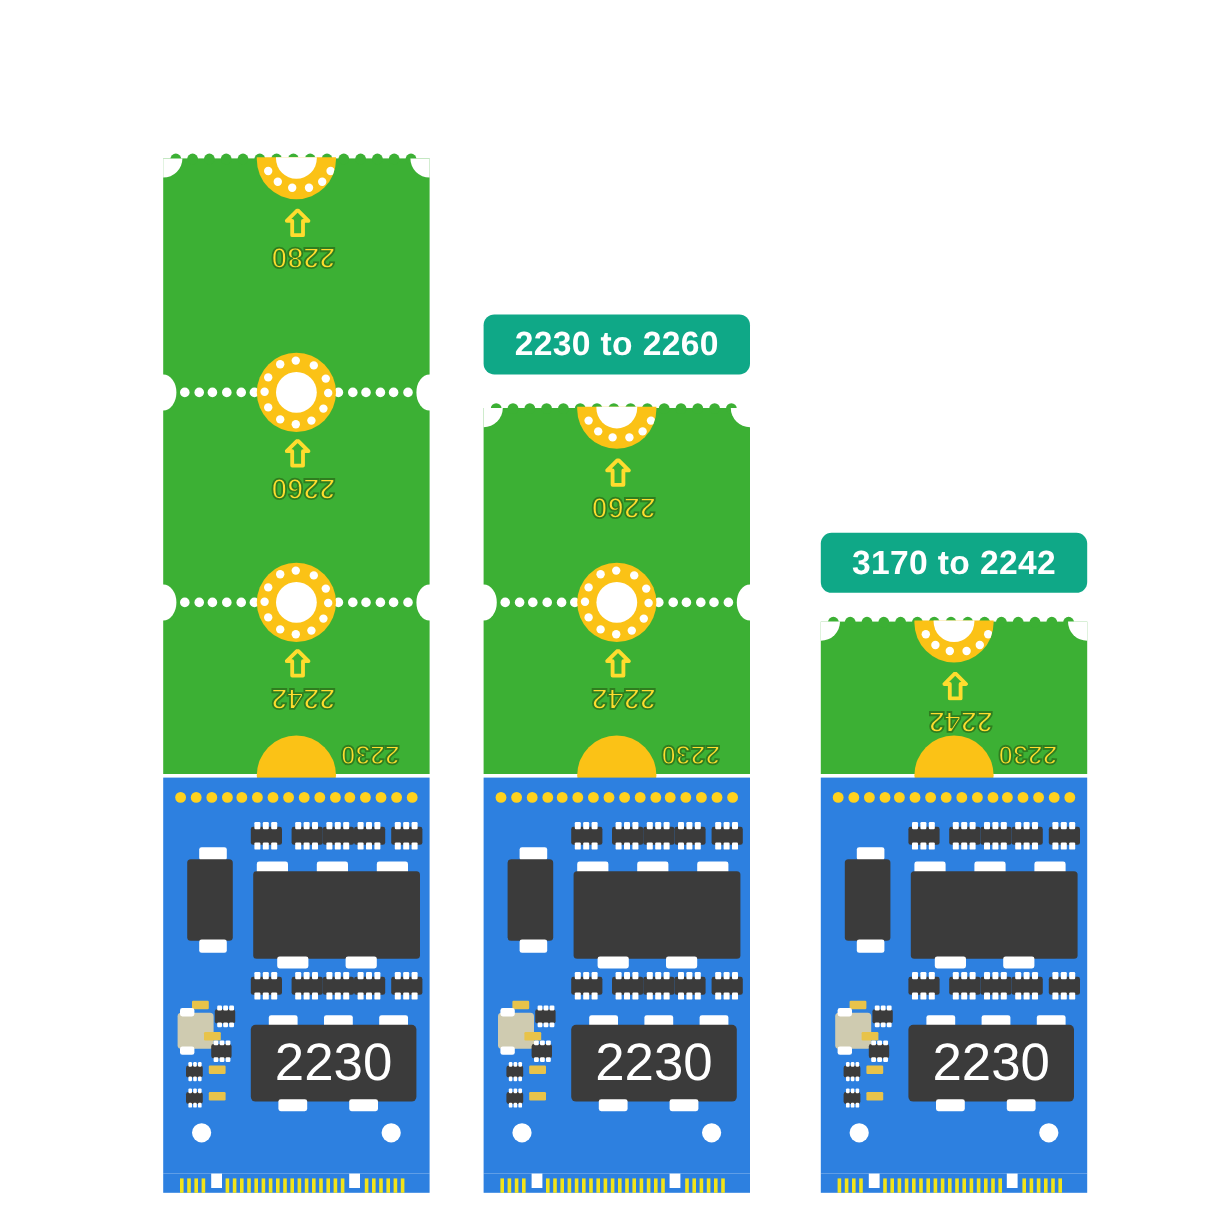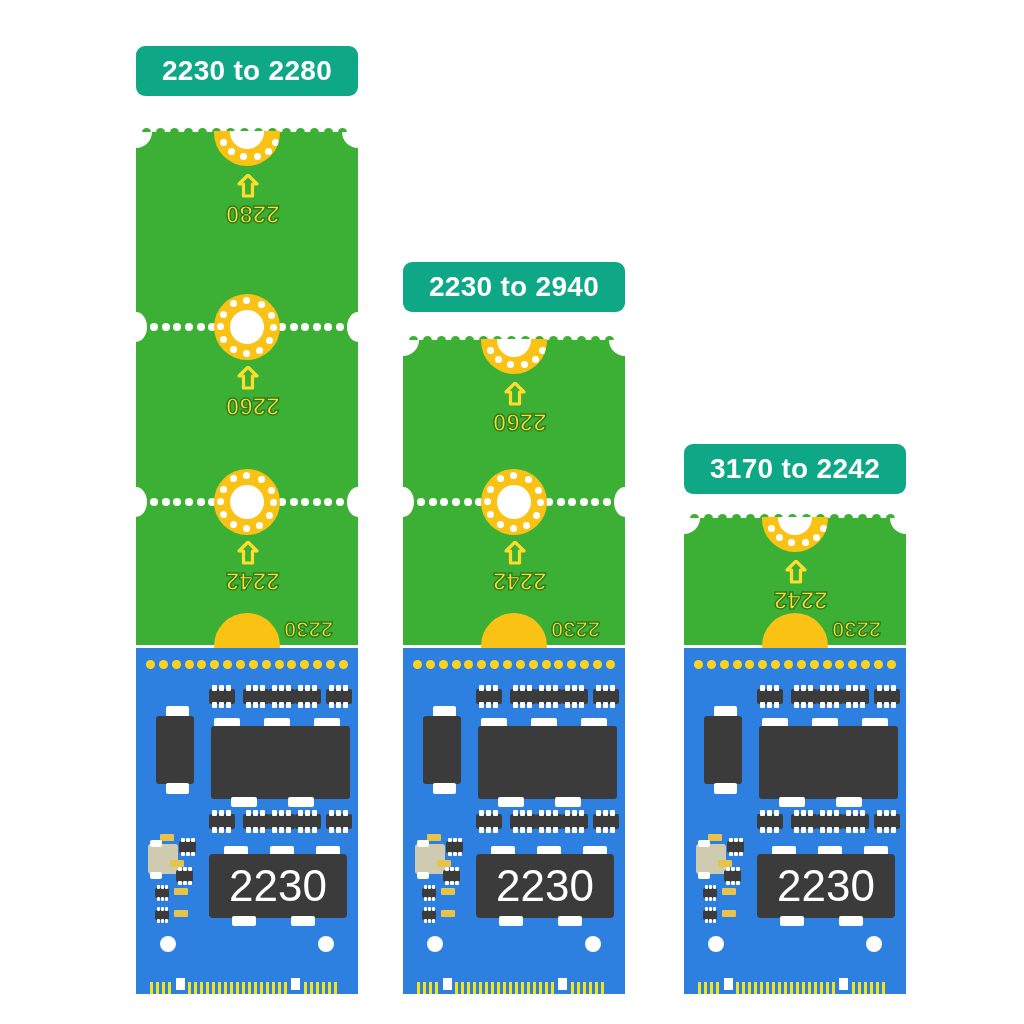--- a/index.html
+++ b/index.html
@@ -76,23 +76,20 @@
 
   .fingers{position:absolute;display:flex;}
   .fingers i{display:block;background:#F2E31A;}
   .keynotch{position:absolute;background:#ffffff;}
 </style>
 </head>
 <body>
 
 <div id="stage">
 
-  <div class="badge" style="left:136px;top:46px;width:222px;height:50px;font-size:28px;">
-    <span>2230 to 2280</span>
-  </div>
 
   <div class="board" style="left:136px;top:132px;width:222px;height:862px;">
 
     <div class="greenpart" style="left:0;top:0;width:222px;height:513px;">
 
       <div class="teeth">
         <i style="left:6px"></i>
           <i style="left:20px"></i>
           <i style="left:34px"></i>
         <i style="left:48px"></i>
@@ -416,21 +413,21 @@
       <i style="width:3px;height:12px"></i>
         <i style="width:3px;height:12px"></i>
       <i style="width:3px;height:12px"></i>
         <i style="width:3px;height:12px"></i>
       <i style="width:3px;height:12px"></i>
         <i style="width:3px;height:12px"></i>
     </div>
   </div>
 
   <div class="badge" style="left:403px;top:262px;width:222px;height:50px;font-size:28px;">
-    <span>2230 to 2940</span>
+    <span>2230 to 2260</span>
   </div>
 
   <div class="board" style="left:403px;top:340px;width:222px;height:654px;">
 
     <div class="greenpart" style="left:0;top:0;width:222px;height:305px;">
       <div class="teeth">
         <i style="left:6px"></i>
           <i style="left:20px"></i>
           <i style="left:34px"></i>
         <i style="left:48px"></i>

